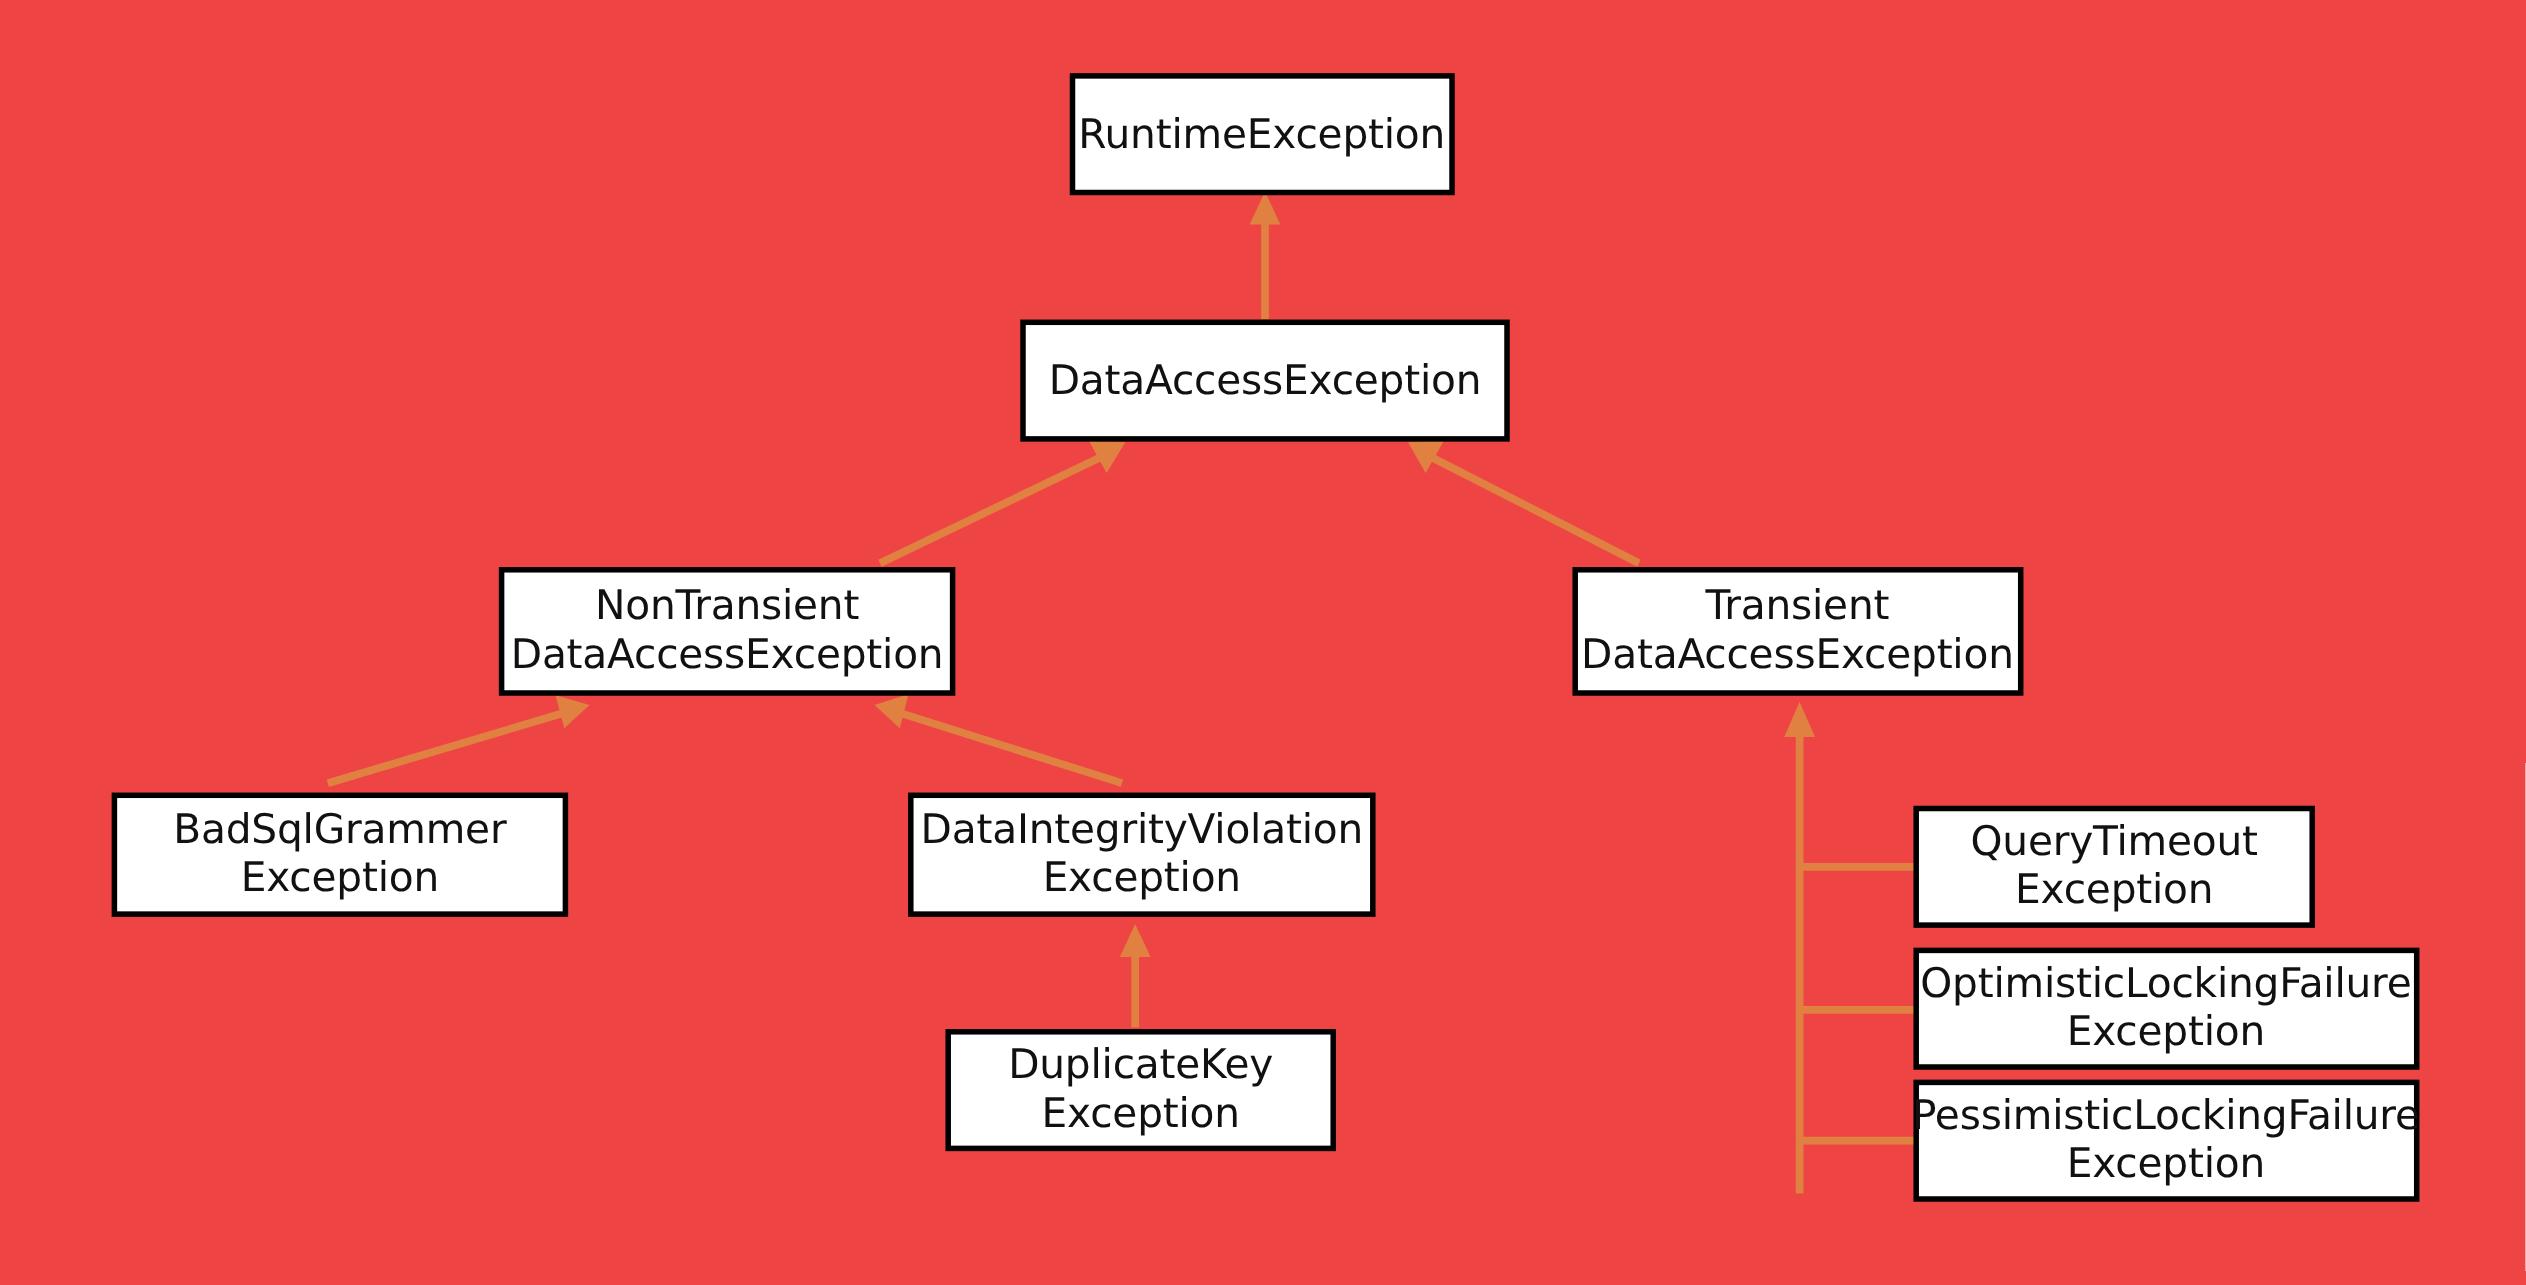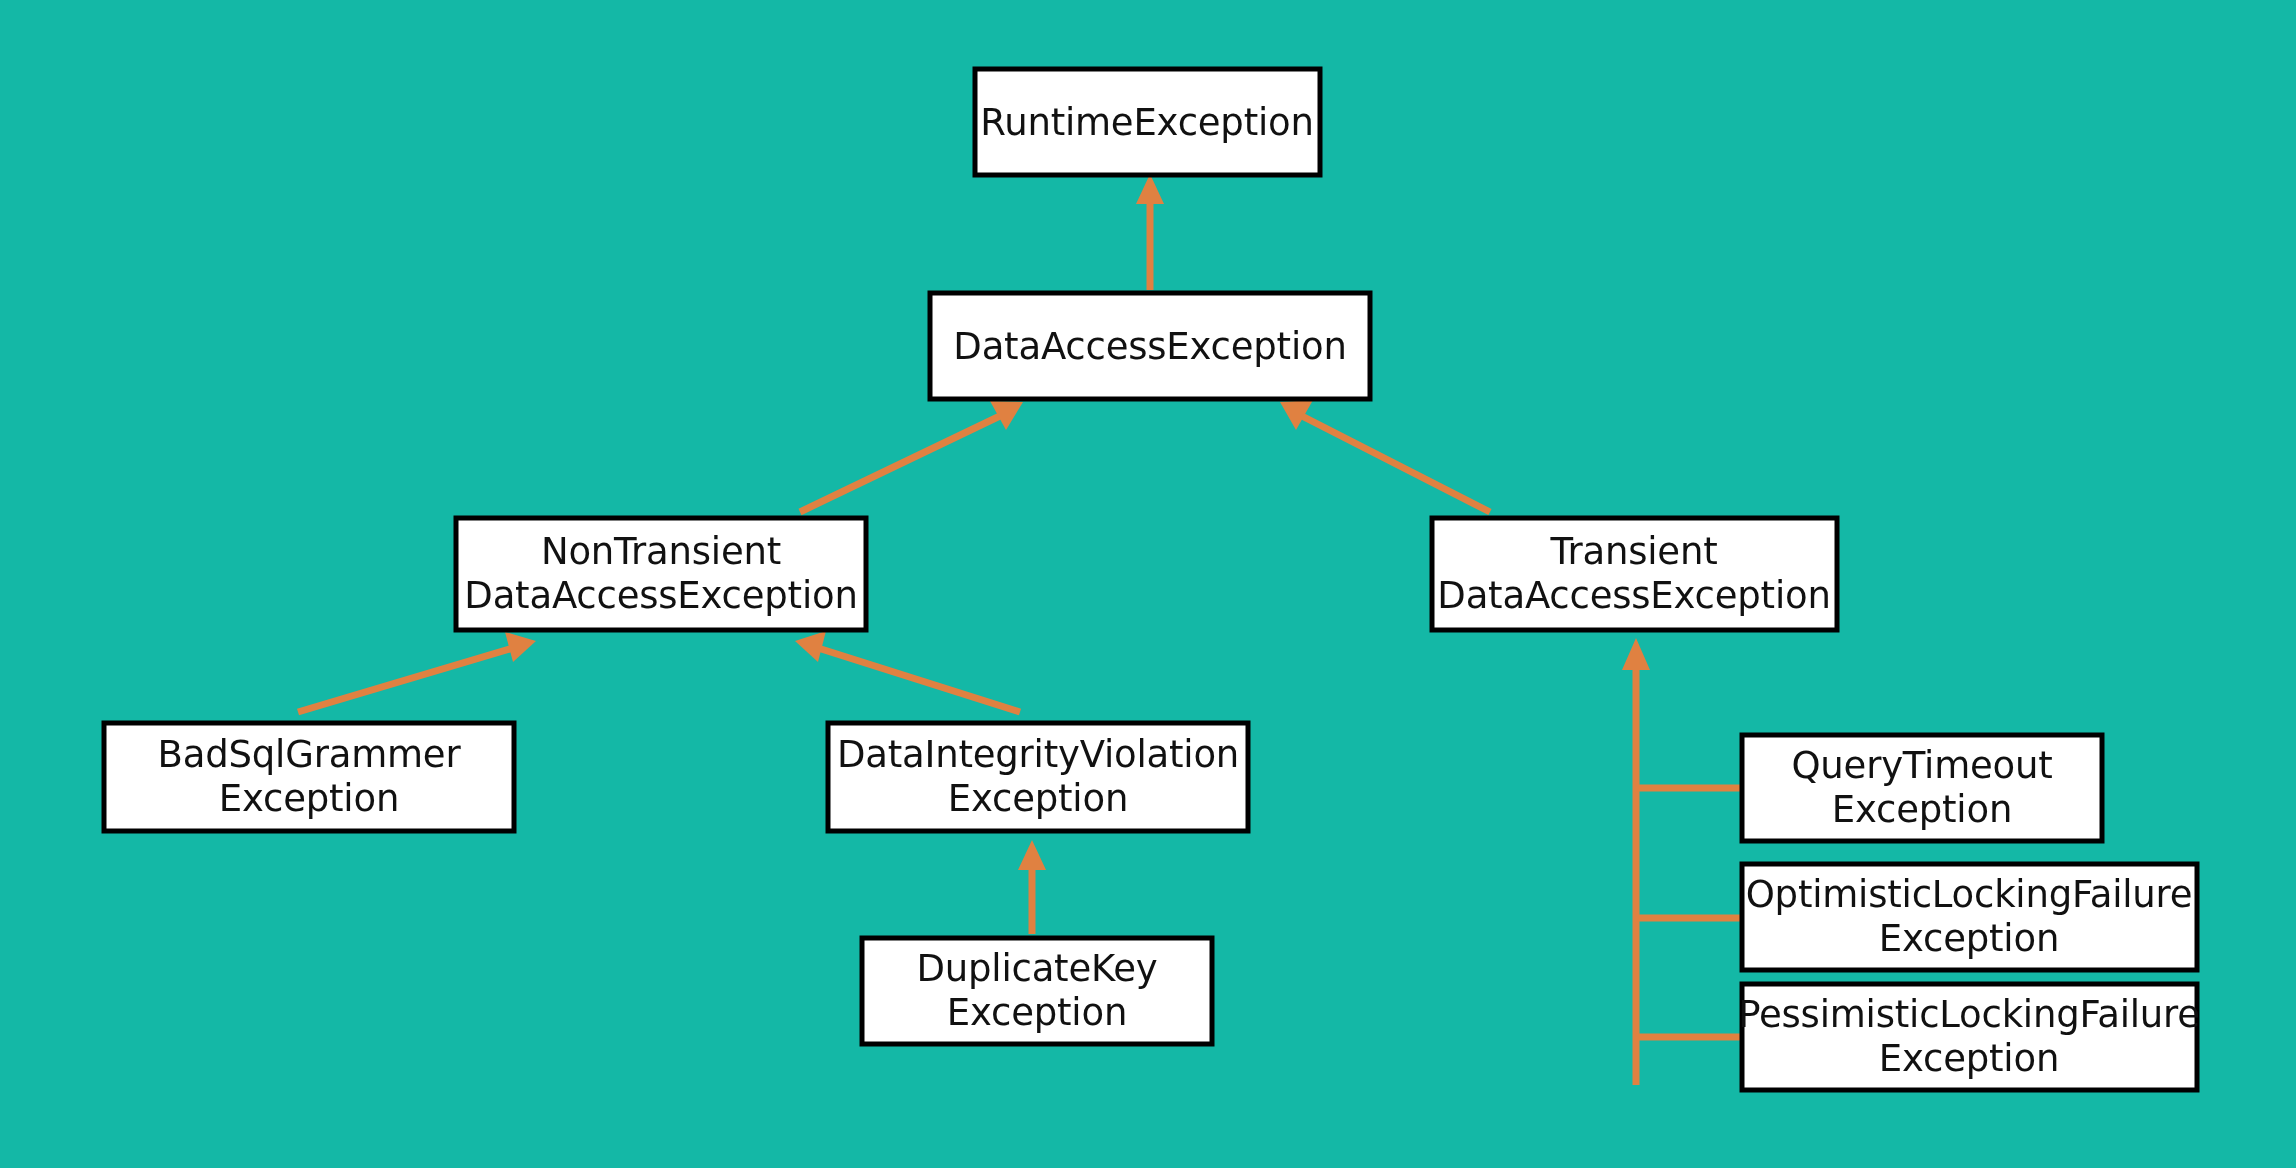--- a/index.html
+++ b/index.html
@@ -10,21 +10,21 @@
   body {
     width: 2296px;
     height: 1168px;
     font-family: "DejaVu Sans", sans-serif;
     overflow: hidden;
   }
   #diagram-root {
     position: relative;
     width: 2296px;
     height: 1168px;
-    background: #14b8a6;
+    background: #ef4444;
   }
   svg#diagram-svg {
     position: absolute;
     top: 0;
     left: 0;
     width: 2296px;
     height: 1168px;
     display: block;
   }
   .node-box {

